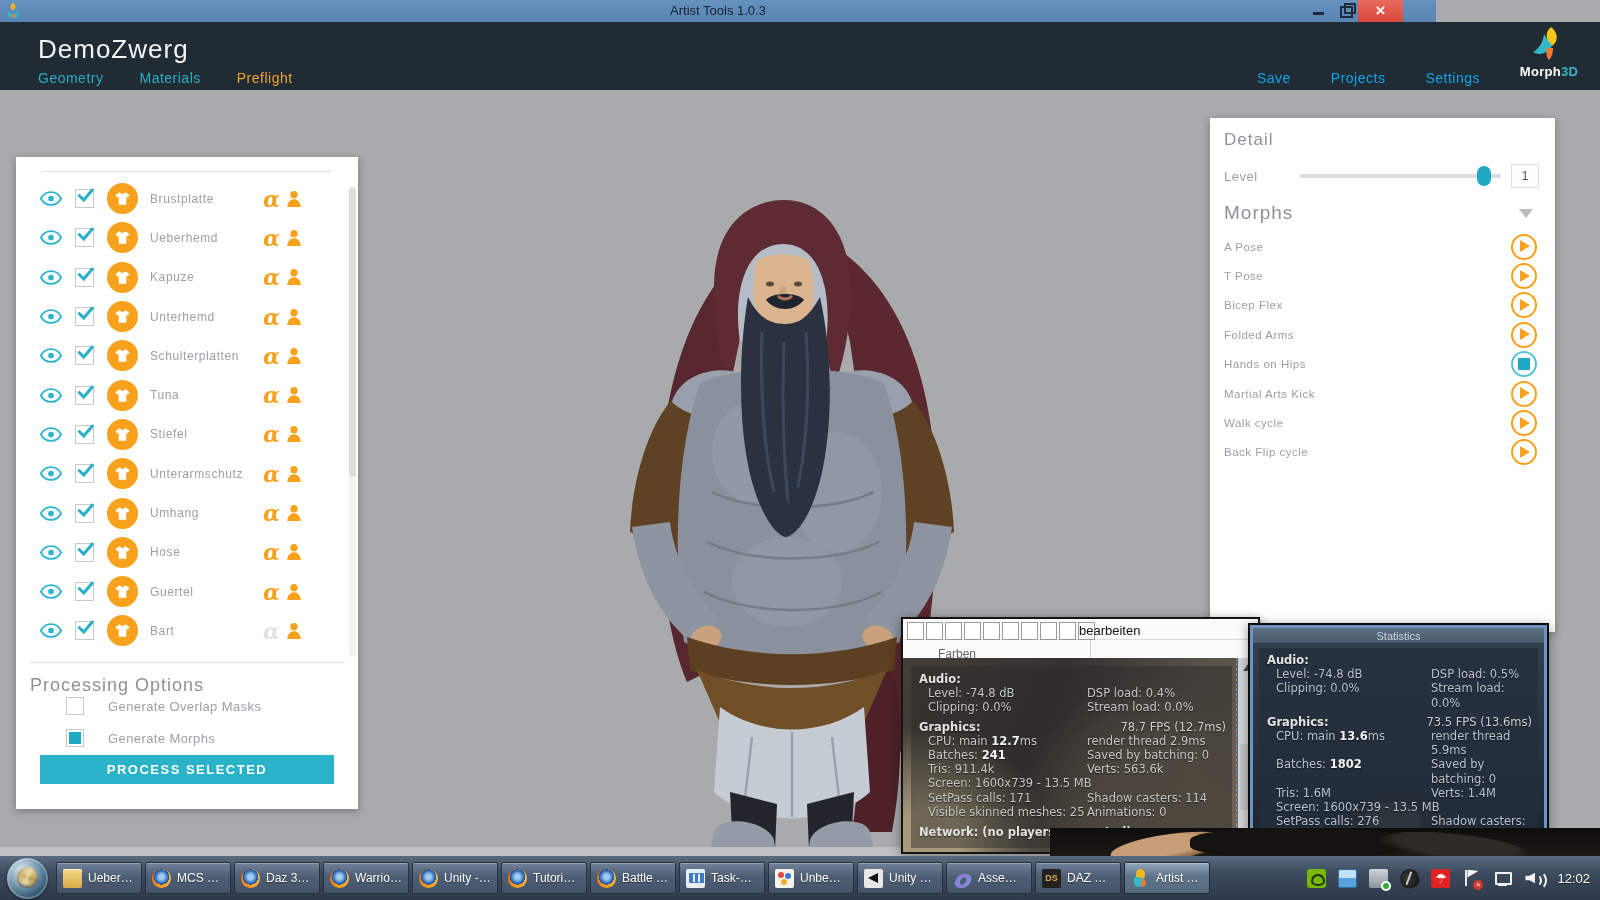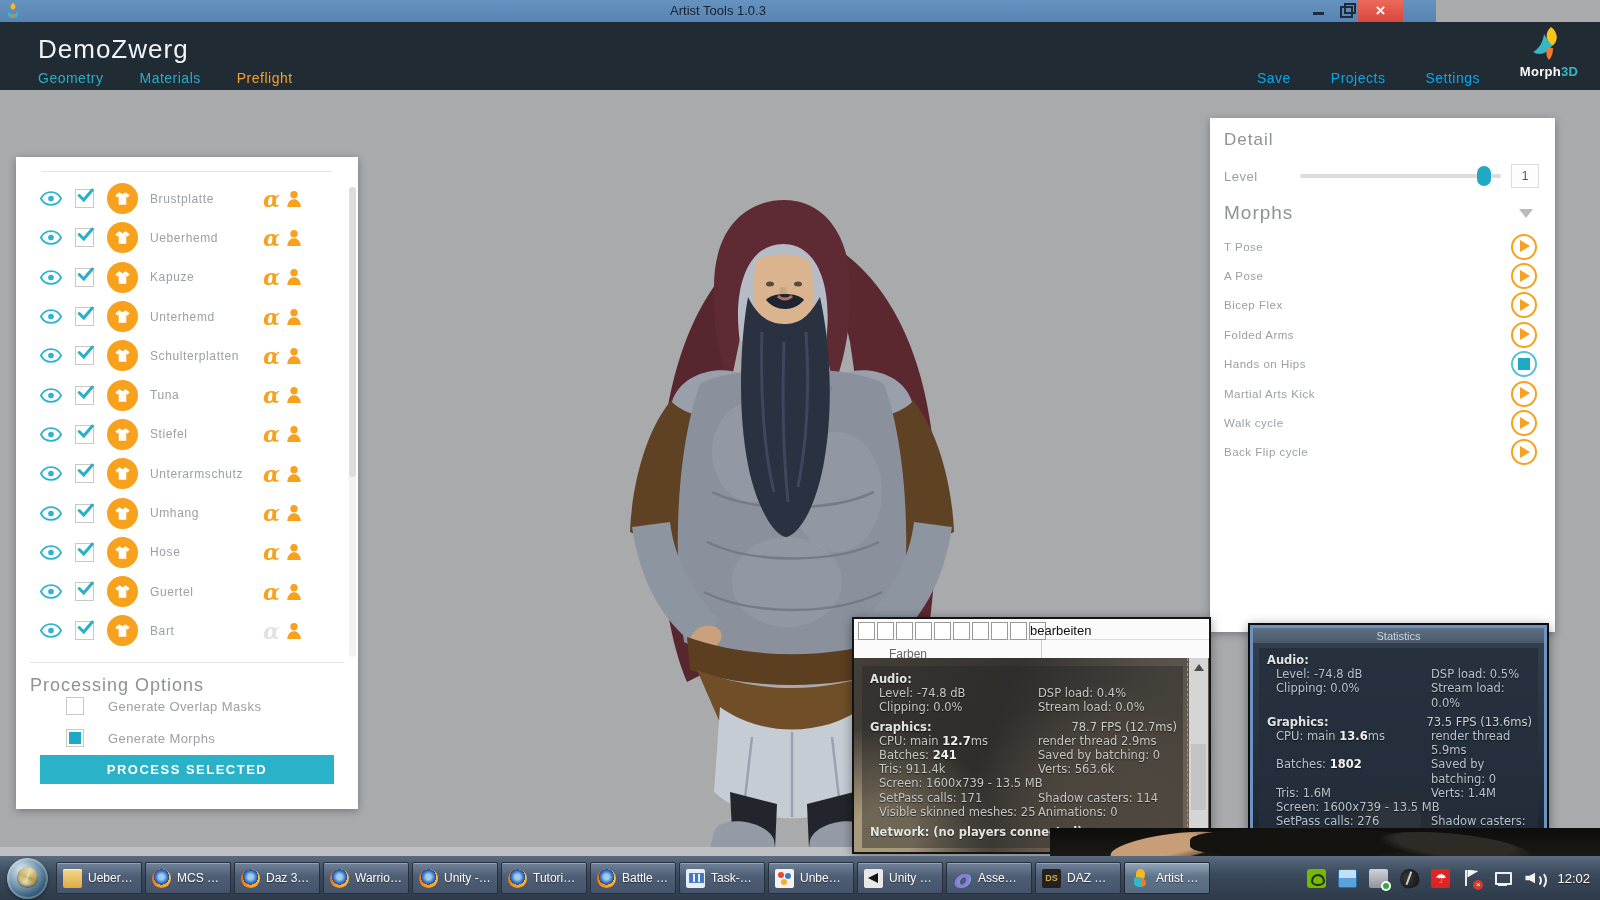--- a/index.html
+++ b/index.html
@@ -71,21 +71,21 @@
   .tri-up{width:0;height:0;border-left:7px solid transparent;border-right:7px solid transparent;border-bottom:9px solid #b7bcc0;margin-right:6px;}
   .poses-list{margin-top:8px;}
   .pose-row{height:29.4px;display:flex;align-items:center;justify-content:space-between;}
   .pose-label{font-size:11.5px;color:#9aa0a5;letter-spacing:.5px;}
   .pose-btn{width:22px;height:22px;border:2px solid #f7a11c;border-radius:50%;position:relative;cursor:pointer;margin-right:2px;background:#fff;}
   .pose-btn.play::after{content:"";position:absolute;left:7px;top:4.5px;border-left:10px solid #f7a11c;border-top:6.5px solid transparent;border-bottom:6.5px solid transparent;}
   .pose-btn.stop{border-color:#57c2d6;}
   .pose-btn.stop::after{content:"";position:absolute;left:5px;top:5px;width:12px;height:12px;background:#1fa9c4;}
 
   
-  .paint-window{position:absolute;left:852px;top:617px;width:359px;height:237px;background:#6d28d9;border:2px solid #141414;box-sizing:border-box;box-shadow:0 2px 10px rgba(0,0,0,.4);}
+  .paint-window{position:absolute;left:901px;top:617px;width:359px;height:237px;background:#6d28d9;border:2px solid #141414;box-sizing:border-box;box-shadow:0 2px 10px rgba(0,0,0,.4);}
   .pw-header{position:absolute;left:0;top:0;right:0;height:39px;background:#fbfbfb;}
   .pw-boxes{position:absolute;left:4px;top:3px;display:flex;gap:2px;}
   .pw-box{width:15px;height:16px;background:#fff;border:1px solid #9a9a9a;}
   .pw-menu{position:absolute;left:176px;top:4px;font-size:13px;color:#111;}
   .pw-palette-label{position:absolute;left:35px;top:21px;font-size:12px;color:#666;margin-top:7px;}
   .pw-vline{position:absolute;left:187px;top:21px;height:18px;width:1px;background:#cfcfcf;}
   .pw-hline{position:absolute;left:0;right:0;top:20px;height:1px;background:#dcdcdc;}
   .pw-content{position:absolute;left:0;top:39px;right:0;bottom:0;background:
      radial-gradient(circle at 8% 92%, rgba(196,178,142,.8) 0 8%, transparent 30%),
      radial-gradient(circle at 70% 80%, rgba(120,105,88,.6) 0 20%, transparent 45%),
@@ -639,26 +639,26 @@
           <span class="slider-thumb"></span>
         </span>
       <span class="level-value">1</span>
     </div>
     <div class="section-row">
       <span class="section-title">Morphs</span>
       <span class="tri-down"></span>
     </div>
     <div class="poses-list" id="poses-list">
   <div class="pose-row">
+    <span class="pose-label">A Pose</span>
+    <span class="pose-btn play"></span>
+  </div>
+
+  <div class="pose-row">
     <span class="pose-label">T Pose</span>
-    <span class="pose-btn play"></span>
-  </div>
-
-  <div class="pose-row">
-    <span class="pose-label">A Pose</span>
     <span class="pose-btn play"></span>
   </div>
 
   <div class="pose-row">
     <span class="pose-label">Bicep Flex</span>
     <span class="pose-btn play"></span>
   </div>
 
   <div class="pose-row">
     <span class="pose-label">Folded Arms</span>

